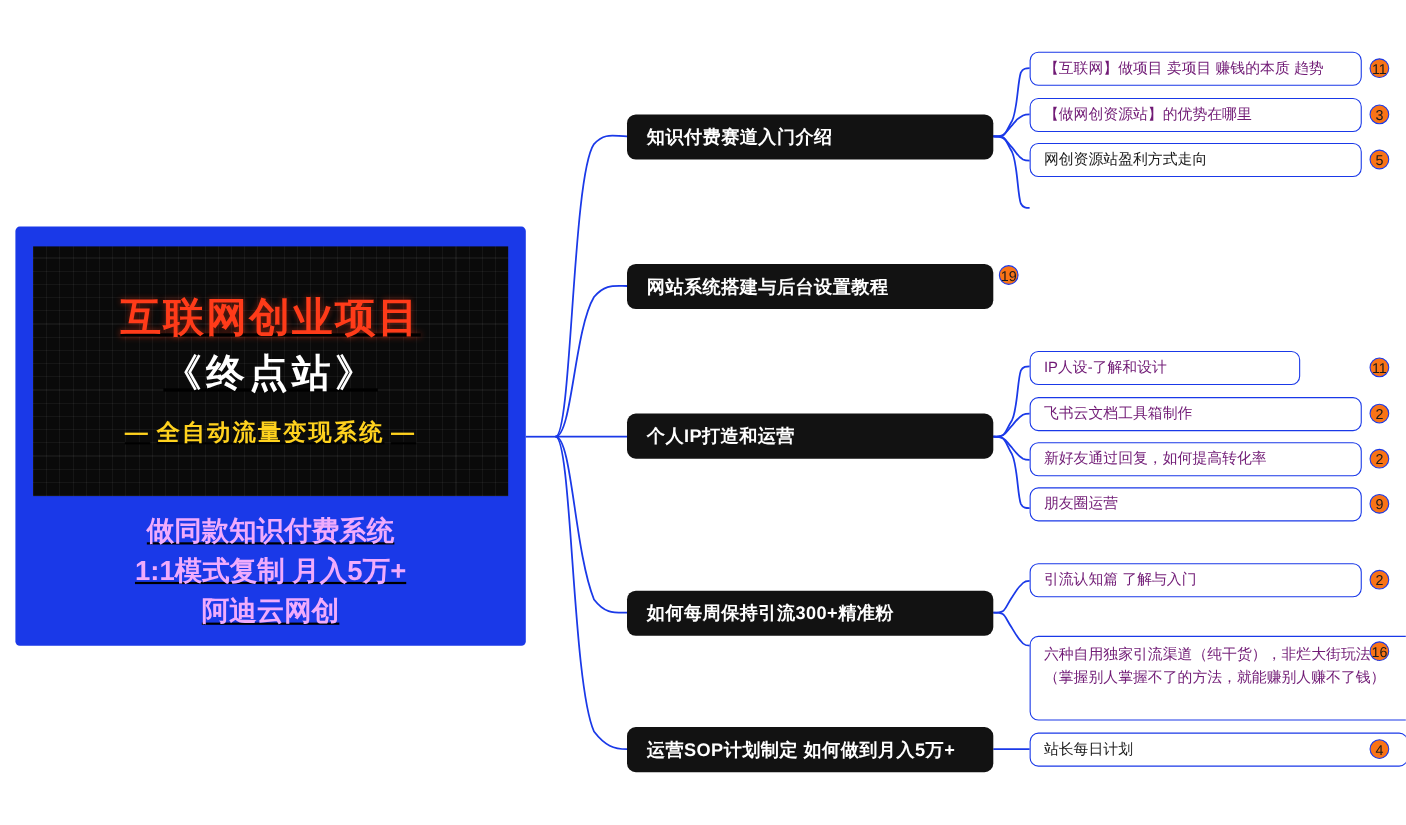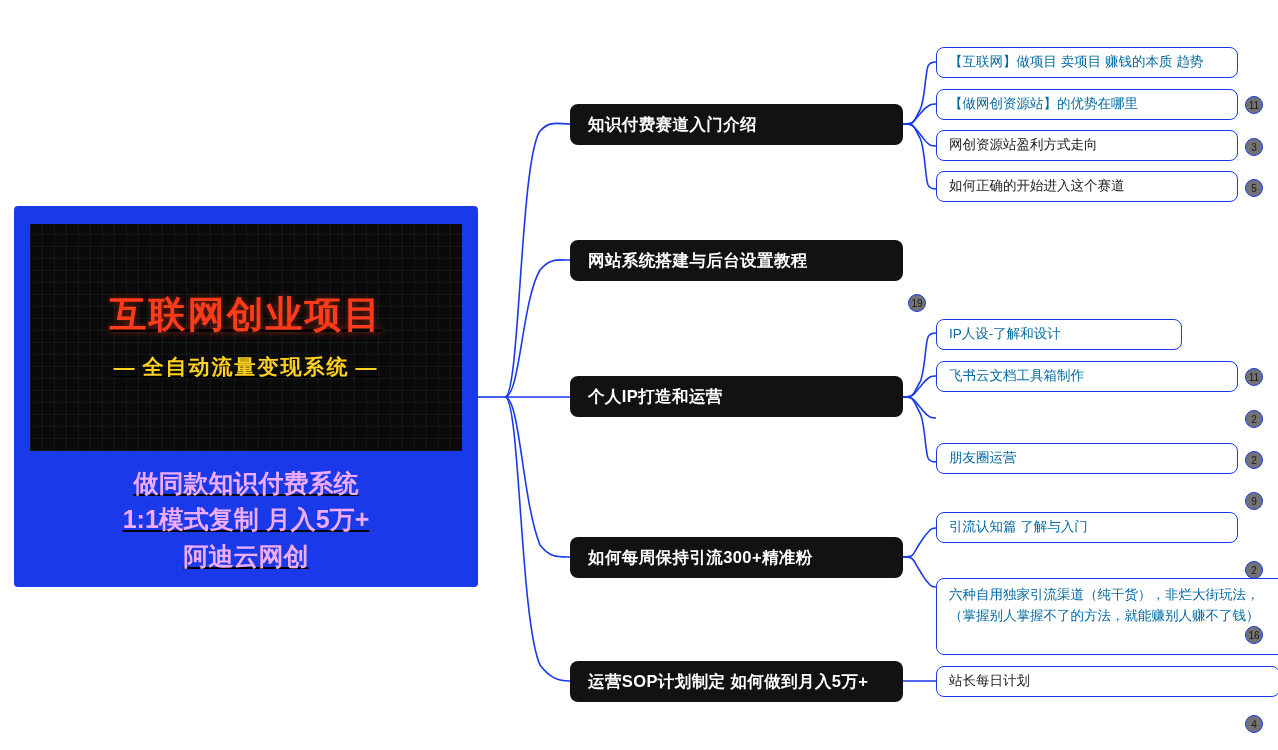--- a/index.html
+++ b/index.html
@@ -106,48 +106,47 @@
     padding: 0 18px;
     box-sizing: border-box;
     letter-spacing: 0.4px;
   }
 
   
   .l2 {
     position: absolute;
     border: 1.6px solid #1a39e8;
     border-radius: 8px;
-    color: #0369a1;
+    color: #701a75;
     background: #ffffff;
     font-size: 13.5px;
     display: flex;
     align-items: center;
     padding: 6px 12px;
     box-sizing: border-box;
     line-height: 1.55;
   }
   .l2.dark {
     color: #1a1a1a;
   }
 
   
   .badge {
     position: absolute;
     width: 18px;
     height: 18px;
     border: 1.3px solid #1a39e8;
     border-radius: 50%;
     color: #1a1a1a;
-    font-size: 10px;
+    font-size: 13px;
     display: flex;
     align-items: center;
     justify-content: center;
-    background: #737373;
-    box-sizing: border-box;
-    margin-top: 43px;
+    background: #f97316;
+    box-sizing: border-box;
   }
 </style>
 </head>
 <body>
 
 <div id="canvas">
 
   <svg class="links" viewBox="0 0 1278 750">
     <g fill="none" stroke="#1a39e8" stroke-width="1.6">
 
@@ -171,39 +170,40 @@
       <path d="M903 557 C 915 557, 912 555, 920 543 C 925 535, 925 535, 930 530 C 932 528, 934 528, 936 528"></path>
       <path d="M903 557 C 915 557, 912 559, 920 571 C 925 579, 925 580, 930 585 C 932 587, 934 587, 936 587"></path>
 
       <path d="M903 681 L936 681"></path>
     </g>
   </svg>
 
   <div class="root-card">
     <div class="poster-inner">
       <div class="poster-line1">互联网创业项目</div>
+      <div class="poster-line2">《终点站》</div>
       <div class="poster-line3">
         <span class="dash">—</span><span>全自动流量变现系统</span><span class="dash">—</span>
       </div>
     </div>
     <div class="root-sub">
       <div>做同款知识付费系统</div>
       <div>1:1模式复制  月入5万+</div>
       <div>阿迪云网创</div>
     </div>
   </div>
 
   <div class="l1" style="left:570px; top:240px; width:333px; height:41px;">
     <span>网站系统搭建与后台设置教程</span>
   </div>
 
   <div class="l1" style="left:570px; top:104px; width:333px; height:41px;">
     <span>知识付费赛道入门介绍</span>
   </div>
-  <div class="badge" style="left:908px; top:251px;">19</div>
+  <div class="badge" style="left:908px; top:241px;">19</div>
 
   <div class="l1" style="left:570px; top:376px; width:333px; height:41px;">
     <span>个人IP打造和运营</span>
   </div>
 
   <div class="l1" style="left:570px; top:537px; width:333px; height:41px;">
     <span>如何每周保持引流300+精准粉</span>
   </div>
 
   <div class="l1" style="left:570px; top:661px; width:333px; height:41px;">
@@ -218,34 +218,34 @@
   <div class="l2" style="left:936px; top:89px; width:302px; height:31px;">
     <span>【做网创资源站】的优势在哪里</span>
   </div>
   <div class="badge" style="left:1245px; top:95px;">3</div>
 
   <div class="l2 dark" style="left:936px; top:130px; width:302px; height:31px;">
     <span>网创资源站盈利方式走向</span>
   </div>
   <div class="badge" style="left:1245px; top:136px;">5</div>
 
-  <div class="l2 dark" style="left:936px; top:171px; width:302px; height:31px;">
-    <span>如何正确的开始进入这个赛道</span>
-  </div>
 
   <div class="l2" style="left:936px; top:319px; width:246px; height:31px;">
     <span>IP人设-了解和设计</span>
   </div>
   <div class="badge" style="left:1245px; top:325px;">11</div>
 
   <div class="l2" style="left:936px; top:361px; width:302px; height:31px;">
     <span>飞书云文档工具箱制作</span>
   </div>
   <div class="badge" style="left:1245px; top:367px;">2</div>
 
+  <div class="l2" style="left:936px; top:402px; width:302px; height:31px;">
+    <span>新好友通过回复，如何提高转化率</span>
+  </div>
   <div class="badge" style="left:1245px; top:408px;">2</div>
 
   <div class="l2" style="left:936px; top:443px; width:302px; height:31px;">
     <span>朋友圈运营</span>
   </div>
   <div class="badge" style="left:1245px; top:449px;">9</div>
 
   <div class="l2" style="left:936px; top:512px; width:302px; height:31px;">
     <span>引流认知篇  了解与入门</span>
   </div>

